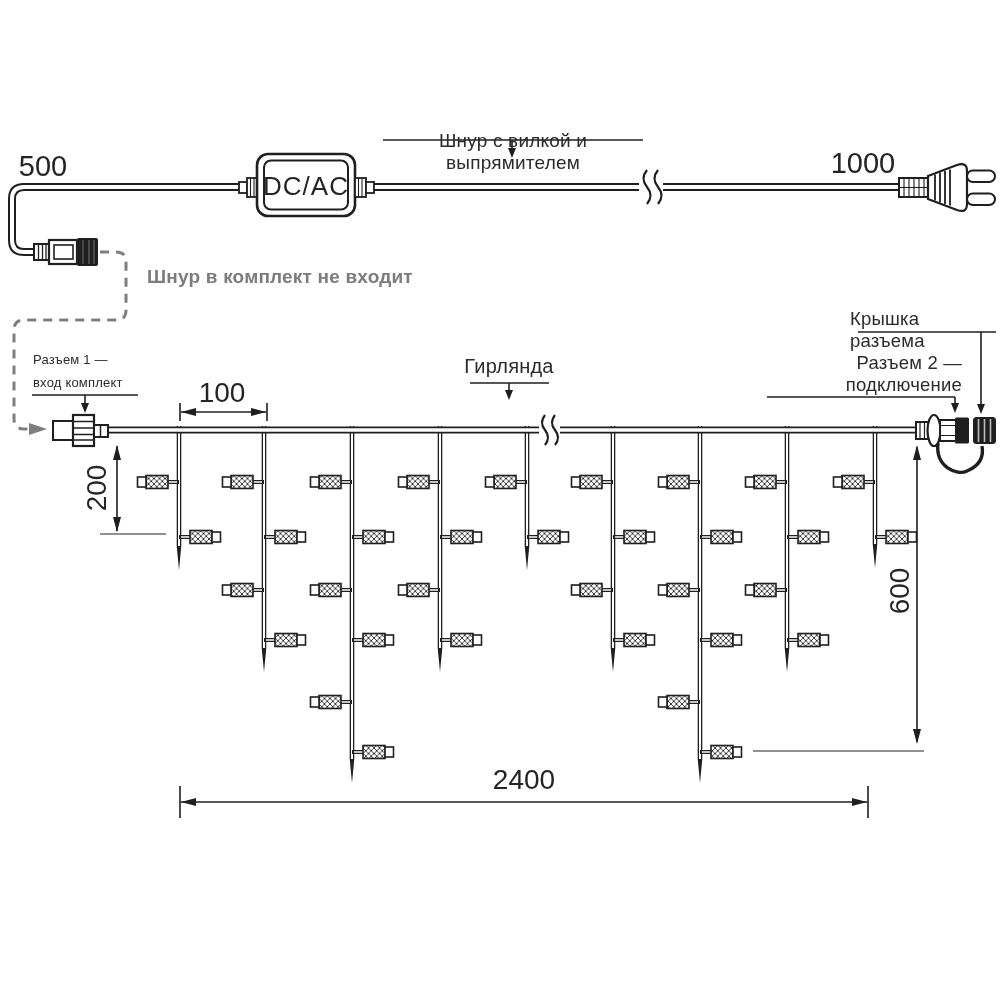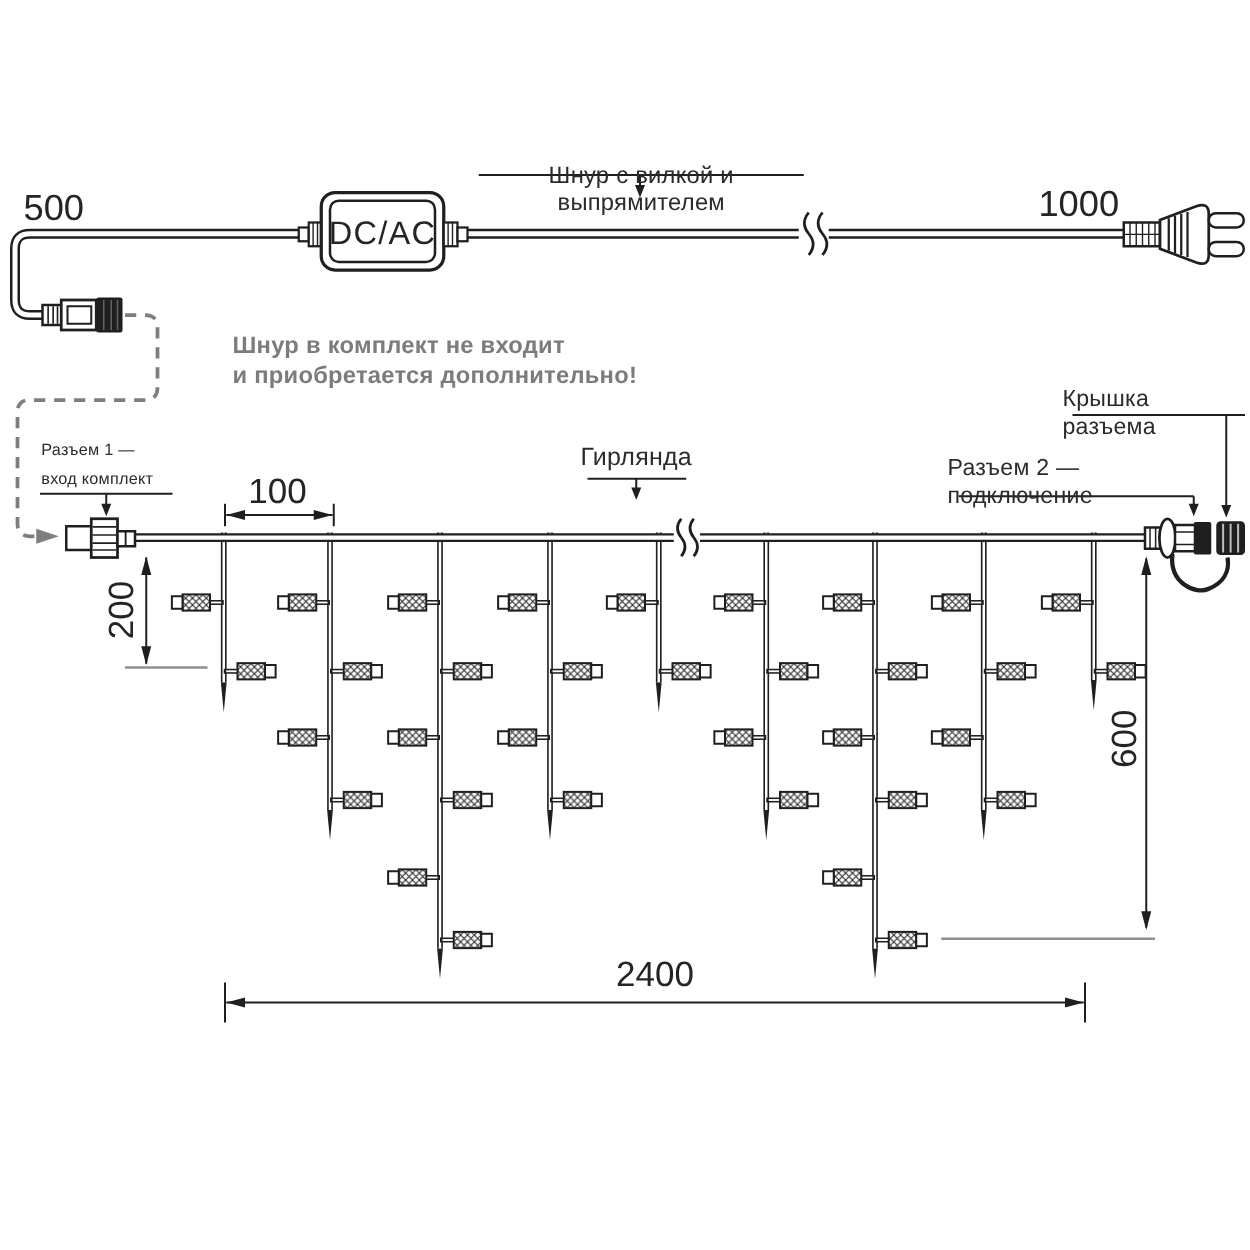--- a/index.html
+++ b/index.html
@@ -2,24 +2,24 @@
 <html><head>
 <meta charset="utf-8">
 <style>
   html,body{margin:0;padding:0;background:#ffffff;}
   body{width:1000px;height:1000px;font-family:"Liberation Sans",sans-serif;}
   .stage{position:relative;width:1000px;height:1000px;background:#fff;overflow:hidden;}
   .stage svg{position:absolute;left:0;top:0;}
   .lbl{position:absolute;color:#2b2b2b;letter-spacing:.2px;}
   .title{left:372px;top:95px;width:282px;text-align:center;font-size:19px;margin-top:35px;}
   .subtitle{left:372px;top:119px;width:282px;text-align:center;font-size:13.5px;}
-  .note{left:147px;top:265px;font-size:19px;font-weight:bold;color:#7c7c7c;line-height:24px;margin-left:39px;}
+  .note{left:147px;top:265px;font-size:19px;font-weight:bold;color:#7c7c7c;line-height:24px;}
   .razem1{left:33px;top:349px;font-size:13px;line-height:22.5px;}
   .girl{left:454px;top:355px;width:110px;text-align:center;font-size:20px;}
-  .razem2{left:758px;top:363px;width:204px;text-align:left;font-size:18.5px;line-height:21.5px;}
+  .razem2{left:758px;top:352px;width:204px;text-align:right;font-size:18.5px;line-height:21.5px;}
   .kryshka{left:850px;top:308px;width:148px;text-align:left;font-size:18.5px;}
   text{fill:#242424;font-family:"Liberation Sans",sans-serif;}
 </style>
 </head>
 <body>
 
 <div class="stage">
 
 <svg id="diagram-svg" width="1000" height="1000" viewBox="0 0 1000 1000">
   <defs>
@@ -421,21 +421,20 @@
   </g>
 
   <text x="43" y="176" font-size="29" text-anchor="middle">500</text>
   <text x="863" y="173" font-size="29" text-anchor="middle">1000</text>
 </svg>
 
 <div class="lbl title">Шнур с вилкой и выпрямителем</div>
 
 <div class="lbl note">
   <div>Шнур в комплект не входит</div>
-  <div>и приобретается дополнительно!</div>
 </div>
 
 <div class="lbl razem1">
   <div>Разъем 1 —</div>
   <div>вход комплект</div>
 </div>
 
 <div class="lbl girl">Гирлянда</div>
 
 <div class="lbl razem2">

